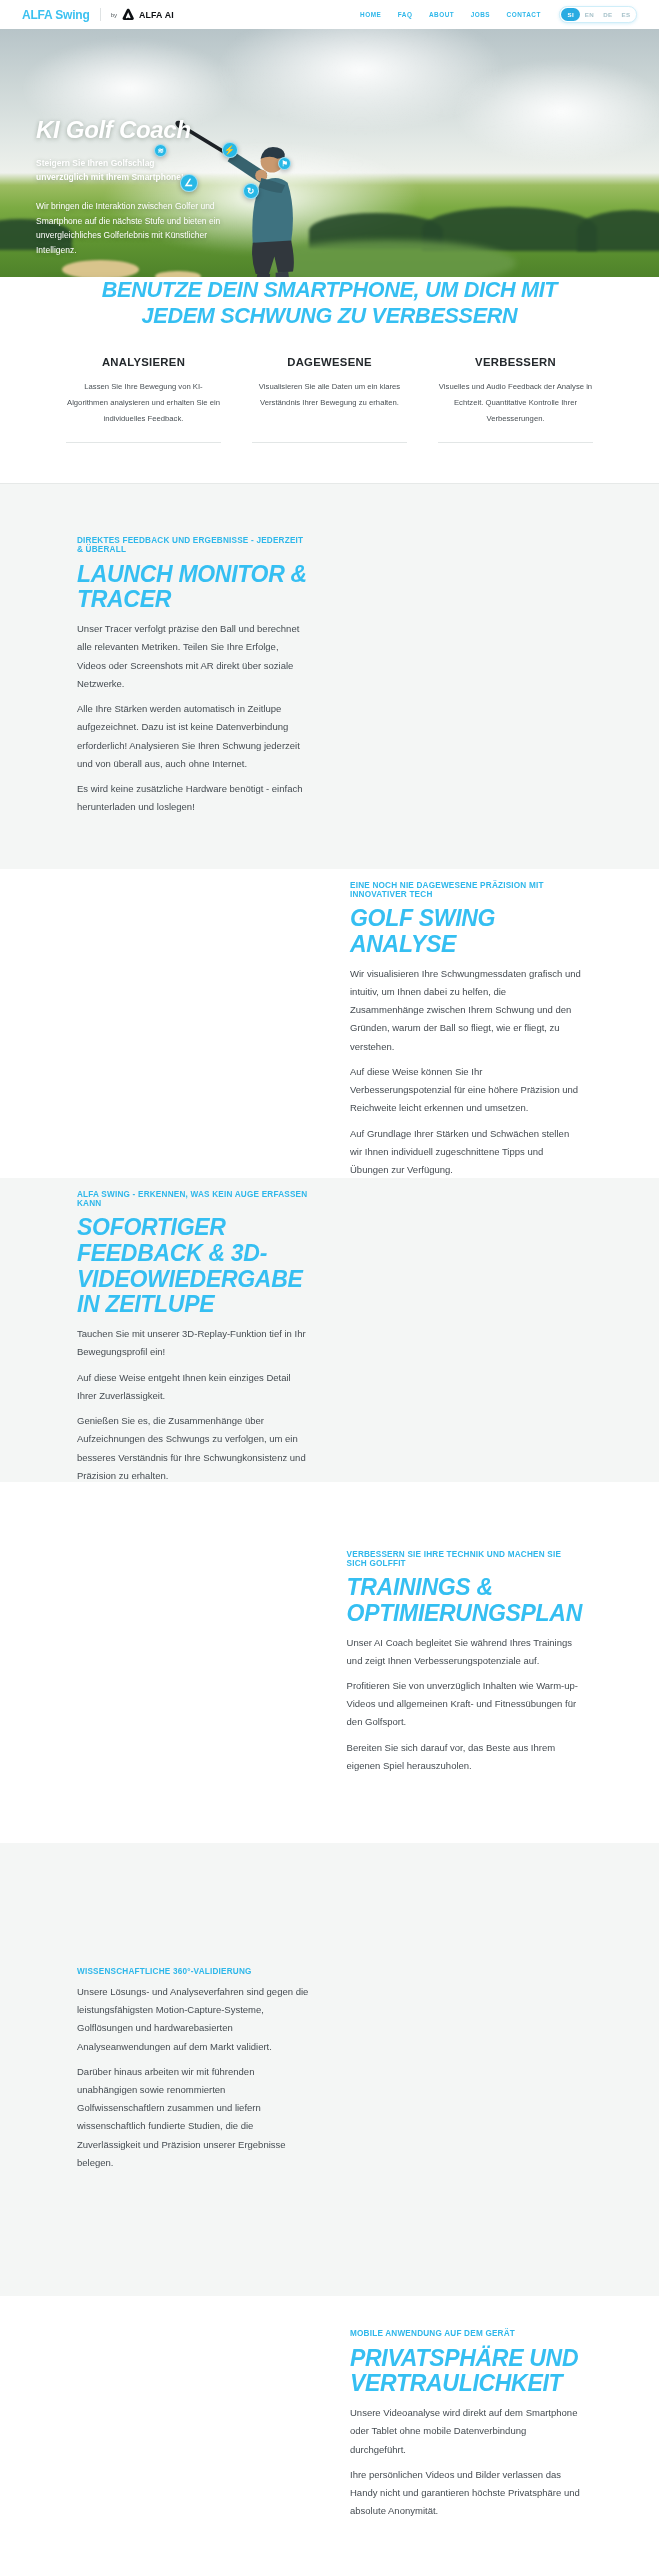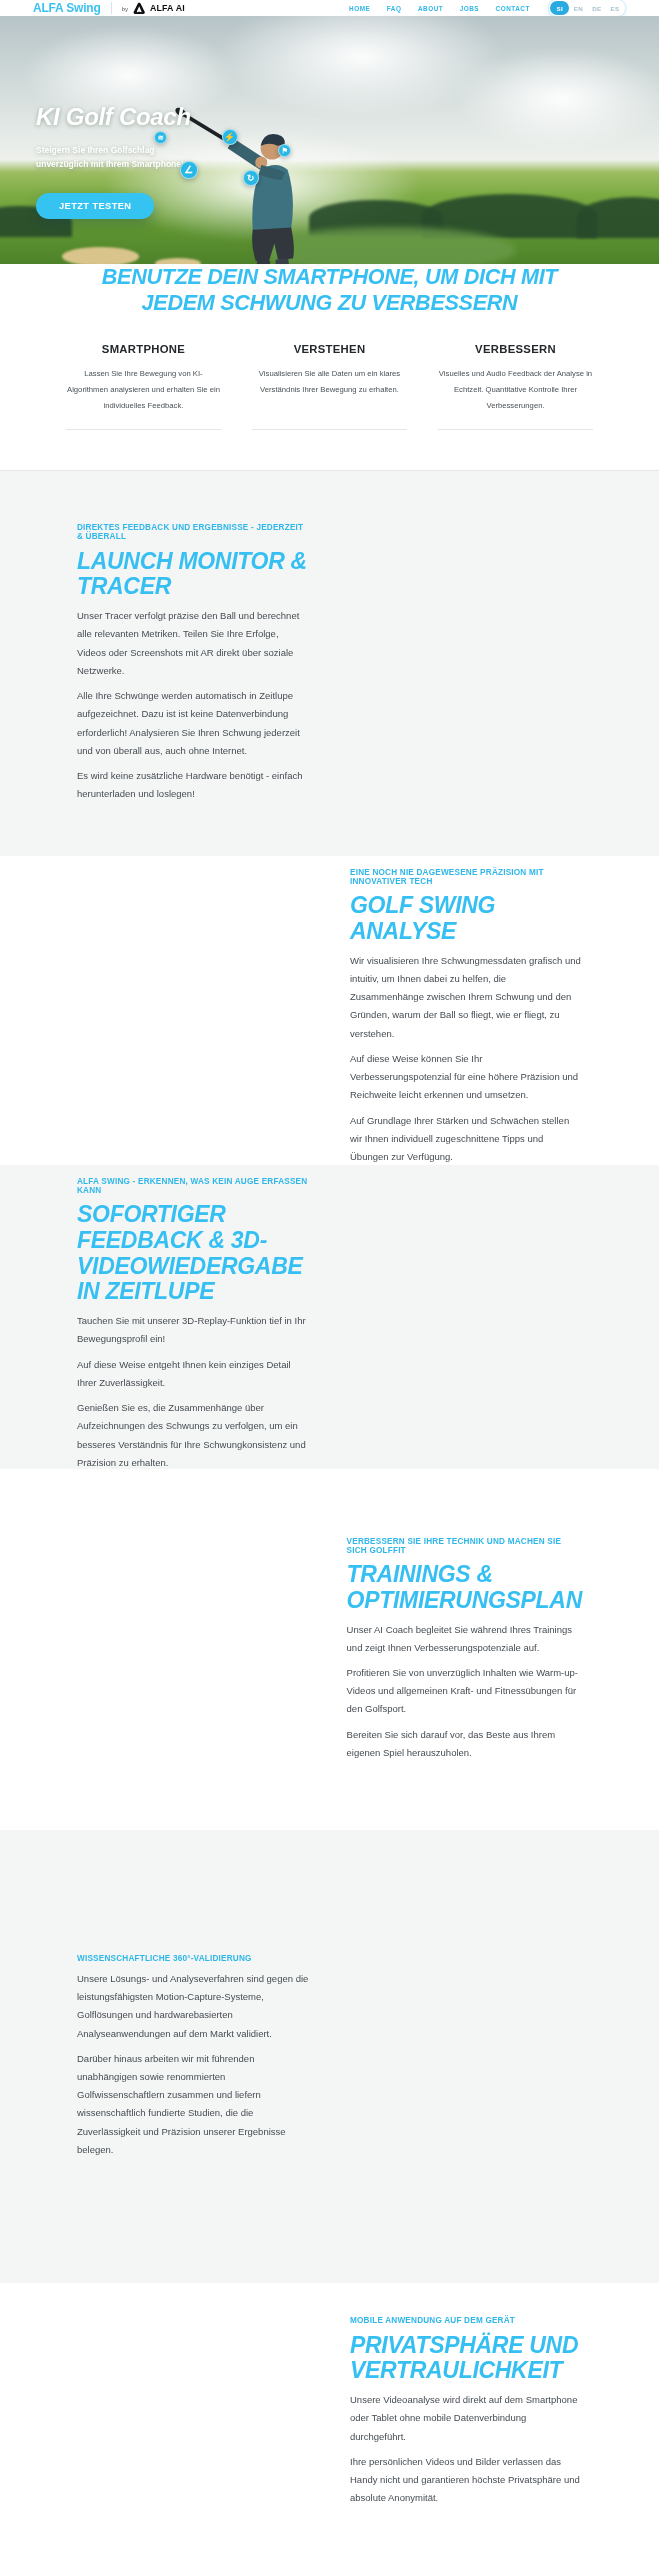--- a/index.html
+++ b/index.html
@@ -1,21 +1,21 @@
 <!DOCTYPE html>
 <html style="font-size:8.2px"><head>
 <meta charset="utf-8">
 <style>
   * { margin:0; padding:0; box-sizing:border-box; }
   html { background:#fff; }
   body { width:659px; margin:0 auto; font-family:"Liberation Sans", sans-serif; background:#fff; }
   a { text-decoration:none; cursor:pointer; }
 
   
-  .header { height:16px; display:flex; align-items:center; justify-content:space-between; padding:0 33px; background:#fff; }
+  .header { height:29px; display:flex; align-items:center; justify-content:space-between; padding:0 22px; background:#fff; }
   .h-left { display:flex; align-items:center; }
   .h-brand { color:#3cc1f0; font-size:12px; font-weight:800; letter-spacing:-0.2px; }
   .h-sep { width:0.5px; height:12.4px; background:#dfe3e4; margin:0 10.3px; }
   .h-by { font-size:6.2px; color:#5a6165; margin-right:5.2px; }
   .h-logo svg { width:12.4px; height:12.4px; display:block; }
   .h-partner { font-weight:800; font-size:8.8px; color:#0e1114; margin-left:4.1px; letter-spacing:0.2px; }
   .h-right { display:flex; align-items:center; }
   .h-nav { display:flex; gap:16.5px; margin-right:18.5px; }
   .nav-link { color:#2eb7ea; font-weight:800; font-size:6.4px; letter-spacing:0.5px; }
   .langs { display:flex; align-items:center; background:#fff; border:0.5px solid #cfeef9; border-radius:8.2px; padding:1px; box-shadow:0 1px 3.1px rgba(41,171,226,.18); }
@@ -131,56 +131,57 @@
     <ellipse cx="190" cy="379" rx="19" ry="8" fill="#dadbd8"></ellipse>
     <ellipse cx="134" cy="385" rx="19" ry="4" fill="#23272b"></ellipse>
     <ellipse cx="190" cy="384" rx="19" ry="4" fill="#23272b"></ellipse>
   </svg>
 
   <div id="hero-bubbles"></div>
 
   <div class="hero-content">
     <h1 class="hero-title">KI Golf Coach</h1>
     <div class="hero-sub">Steigern Sie Ihren Golfschlag unverzüglich mit Ihrem Smartphone!</div>
+    <div class="hero-desc">Wir bringen die Interaktion zwischen Golfer und Smartphone auf die nächste Stufe und bieten ein unvergleichliches Golferlebnis mit Künstlicher Intelligenz.</div>
     <div class="hero-cta">
       <button class="cta">JETZT TESTEN</button>
     </div>
   </div>
 <div class="bubble" style="left: 222px; top: 113px; width: 15.5px; height: 15.5px; font-size: 8.8px;">⚡</div>
     <div class="bubble" style="left: 180px; top: 145px; width: 17.5px; height: 17.5px; font-size: 9.8px;">∠</div>
     <div class="bubble" style="left: 243px; top: 154px; width: 15.5px; height: 15.5px; font-size: 8.8px;">↻</div>
     <div class="bubble" style="left: 278px; top: 128px; width: 13.4px; height: 13.4px; font-size: 7.2px;">⚑</div>
     <div class="bubble" style="left: 154px; top: 115px; width: 13.4px; height: 13.4px; font-size: 7.2px;">≋</div>
   </section>
 
 <section class="intro">
   <h2 class="intro-heading">BENUTZE DEIN SMARTPHONE, UM DICH MIT JEDEM SCHWUNG ZU VERBESSERN</h2>
   <div class="cols" id="intro-cols">
       <div class="col">
-        <h3 class="col-title">SMARTPHONE</h3>
+        <h3 class="col-title">ANALYSIEREN</h3>
         <div class="col-text">Lassen Sie Ihre Bewegung von KI-Algorithmen analysieren und erhalten Sie ein individuelles Feedback.</div>
       </div>
       <div class="col">
-        <h3 class="col-title">VERSTEHEN</h3>
+        <h3 class="col-title">DAGEWESENE</h3>
         <div class="col-text">Visualisieren Sie alle Daten um ein klares Verständnis Ihrer Bewegung zu erhalten.</div>
       </div>
       <div class="col">
         <h3 class="col-title">VERBESSERN</h3>
         <div class="col-text">Visuelles und Audio Feedback der Analyse in Echtzeit. Quantitative Kontrolle Ihrer Verbesserungen.</div>
       </div>
     </div>
 </section>
 
 <div id="features">
     <section class="feature">
       <div class="f-col f-text">
         <div class="eyebrow">DIREKTES FEEDBACK UND ERGEBNISSE - JEDERZEIT &amp; ÜBERALL</div>
         <h2 class="f-title">LAUNCH MONITOR &amp; TRACER</h2>
         <p>Unser Tracer verfolgt präzise den Ball und berechnet alle relevanten Metriken. Teilen Sie Ihre Erfolge, Videos oder Screenshots mit AR direkt über soziale Netzwerke.</p>
-        <p>Alle Ihre Schwünge werden automatisch in Zeitlupe aufgezeichnet. Dazu ist ist keine Datenverbindung erforderlich! Analysieren Sie Ihren Schwung jederzeit und von überall aus, auch ohne Internet.</p>
+        <p>Alle Ihre Stärken werden automatisch in Zeitlupe aufgezeichnet. Dazu ist ist keine Datenverbindung erforderlich! Analysieren Sie Ihren Schwung jederzeit und von überall aus, auch ohne Internet.</p>
         <p>Es wird keine zusätzliche Hardware benötigt - einfach herunterladen und loslegen!</p>
       </div>
       <div class="f-col f-media"></div>
     </section>
     <section class="feature text-right">
       <div class="f-col f-text">
         <div class="eyebrow">EINE NOCH NIE DAGEWESENE PRÄZISION MIT INNOVATIVER TECH</div>
         <h2 class="f-title">GOLF SWING ANALYSE</h2>
         <p>Wir visualisieren Ihre Schwungmessdaten grafisch und intuitiv, um Ihnen dabei zu helfen, die Zusammenhänge zwischen Ihrem Schwung und den Gründen, warum der Ball so fliegt, wie er fliegt, zu verstehen.</p>
         <p>Auf diese Weise können Sie Ihr Verbesserungspotenzial für eine höhere Präzision und Reichweite leicht erkennen und umsetzen.</p>

